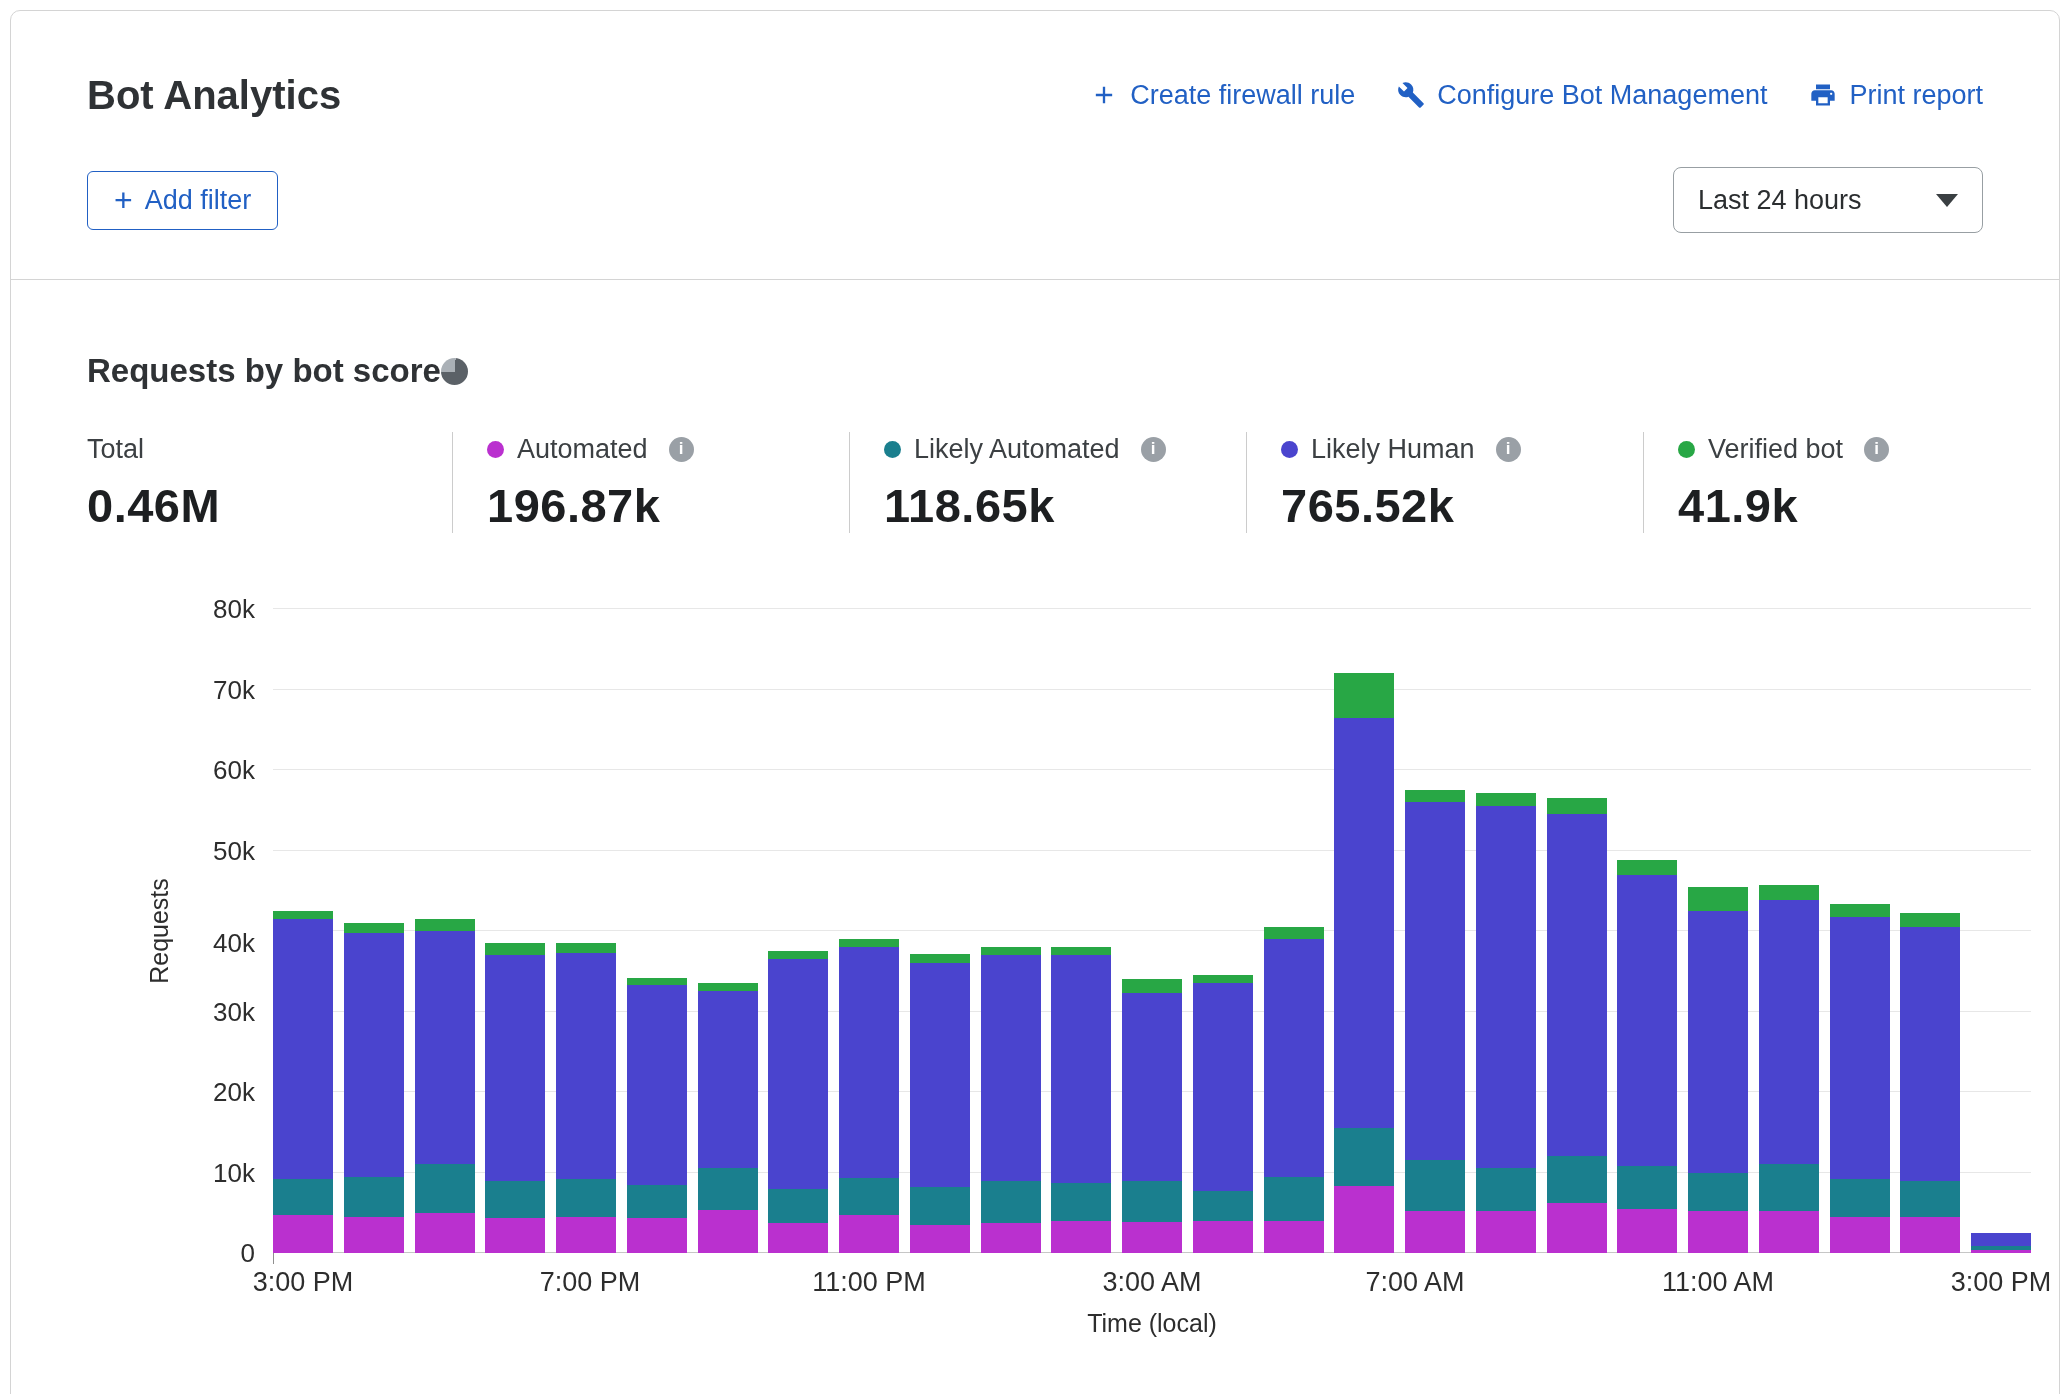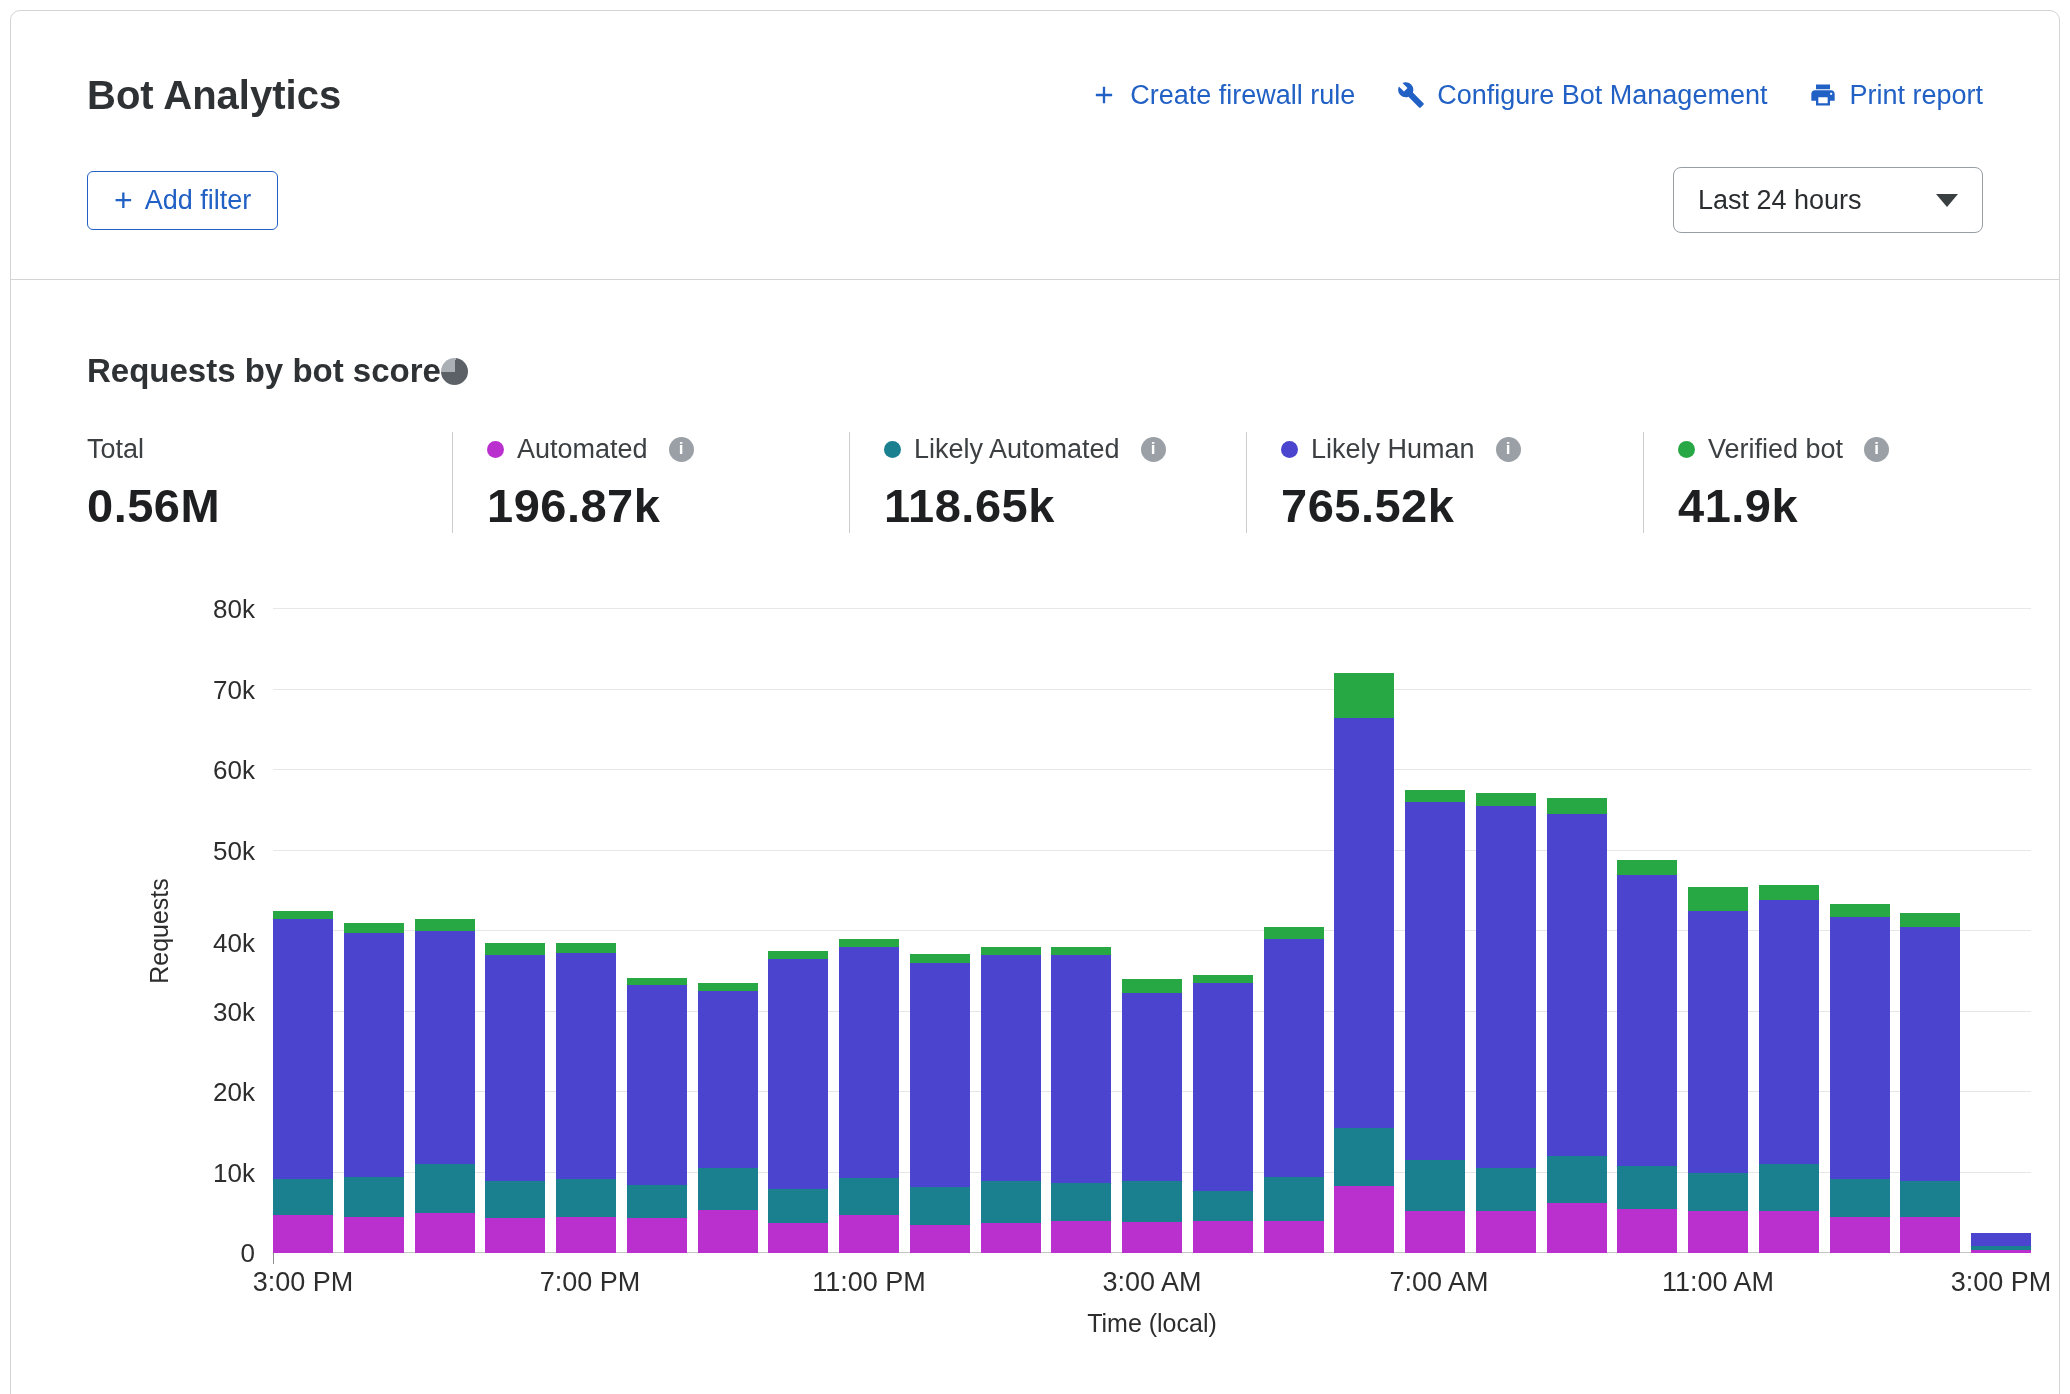--- a/index.html
+++ b/index.html
@@ -139,21 +139,21 @@
     <div class="section-title-row">
       <h2>Requests by bot score</h2>
       <span class="pie-icon"></span>
     </div>
 
     <div class="stats">
       <div class="stat total">
         <div class="stat-label-row">
           <span>Total</span>
         </div>
-        <div class="stat-value">0.56M</div>
+        <div class="stat-value">0.46M</div>
       </div>
 
       <div class="stat mid">
         <div class="stat-label-row">
           <span class="dot" style="background: rgb(186, 48, 207);"></span>
           <span>Automated</span>
           <i class="info-icon">i</i>
         </div>
         <div class="stat-value">196.87k</div>
       </div>
@@ -359,20 +359,20 @@
             <div class="seg" style="height: 4.025px; background: rgb(26, 127, 142);"></div>
             <div class="seg" style="height: 12.88px; background: rgb(74, 68, 206);"></div>
             <div class="seg" style="height: 0px; background: rgb(40, 167, 69);"></div>
           </div>
         </div>
       <div class="xticks" id="xticks">
           <div class="xtick" style="left: 30px;">3:00 PM</div>
           <div class="xtick" style="left: 317px;">7:00 PM</div>
           <div class="xtick" style="left: 596px;">11:00 PM</div>
           <div class="xtick" style="left: 879px;">3:00 AM</div>
-          <div class="xtick" style="left: 1166px;">7:00 AM</div>
+          <div class="xtick" style="left: 1142px;">7:00 AM</div>
           <div class="xtick" style="left: 1445px;">11:00 AM</div>
           <div class="xtick" style="left: 1728px;">3:00 PM</div>
         </div>
       <div class="x-title">Time (local)</div>
     </div>
   </div>
 </div>
 
 </body></html>

